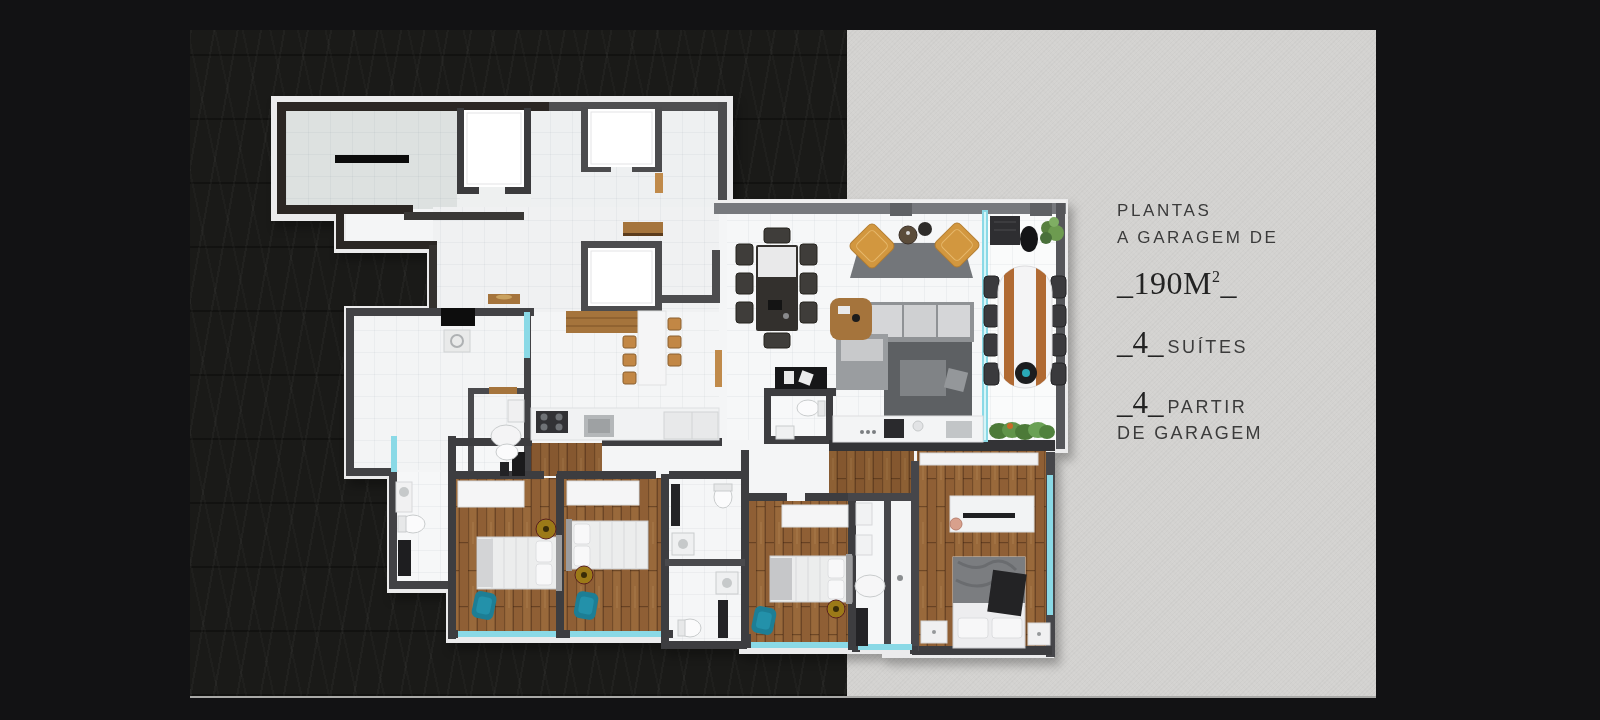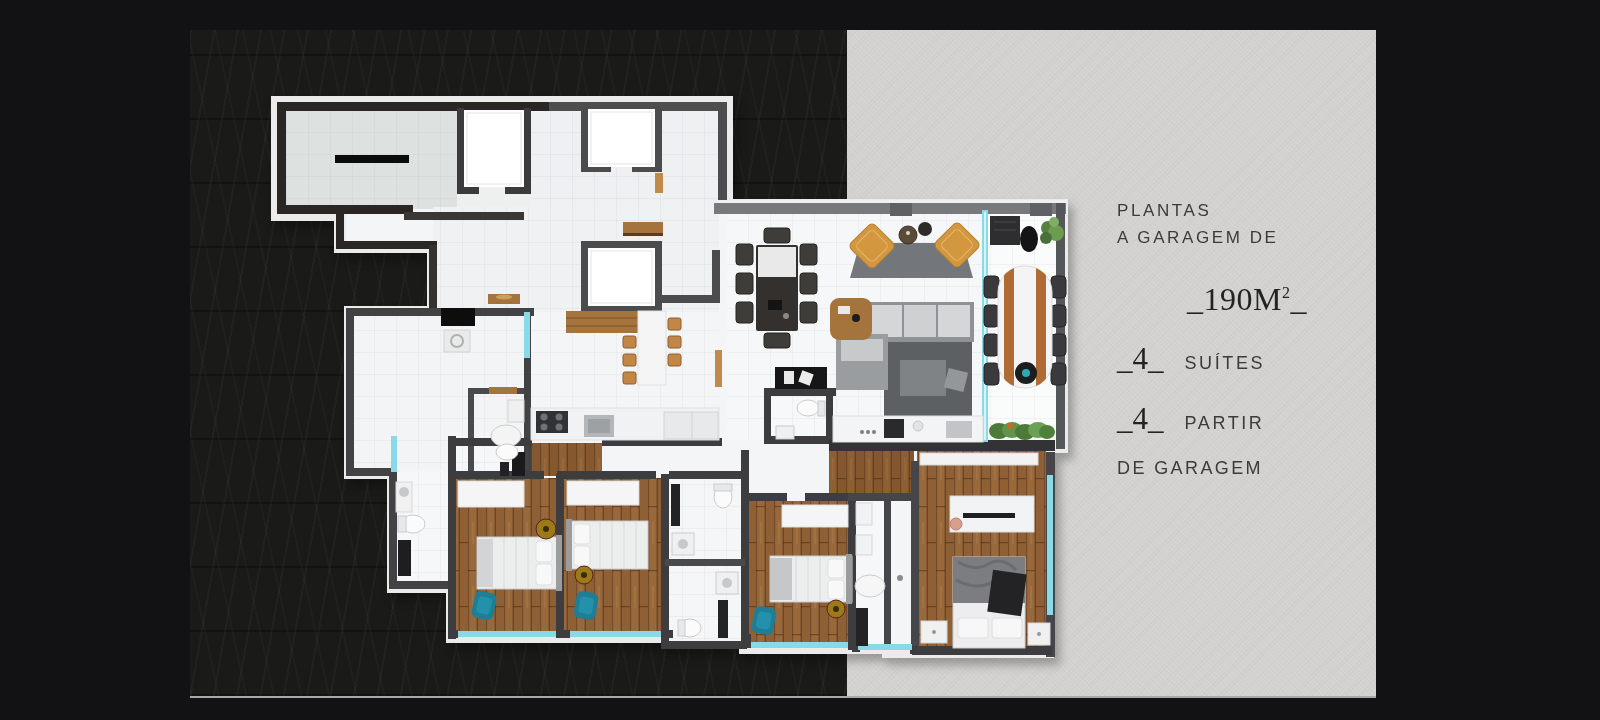--- a/index.html
+++ b/index.html
@@ -35,29 +35,29 @@
     color:var(--text,#3b3b3b);
   }
   .info .thin{
     font-size:17px;letter-spacing:2.6px;font-weight:400;line-height:27px;
   }
   .serif-big{
     font-family:"Liberation Serif", serif;
     font-size:32px;color:var(--text-strong,#232323);
     letter-spacing:0.5px;line-height:40px;
   }
-  .area-line{margin-top:22px;text-align:center;}
+  .area-line{margin-top:6px;}
   .area-line sup{font-size:16px;}
   .feature{display:flex;align-items:baseline;gap:4px;}
   .feature .num{font-family:"Liberation Serif", serif;font-size:31px;
     color:var(--text-strong,#232323);}
-  .feature .lbl{font-size:18px;letter-spacing:2.6px;margin-left:17px;}
+  .feature .lbl{font-size:18px;letter-spacing:2.6px;}
   .feat-suites{margin-top:22px;}
   .feat-vagas{margin-top:24px;}
-  .lbl2{font-size:18px;letter-spacing:2.4px;margin-top:21px;}
+  .lbl2{font-size:18px;letter-spacing:2.4px;margin-top:2px;}
 </style>
 </head>
 <body>
 
 <div class="stage">
   <div class="panel">
     <div class="panel-dark"></div>
     <div class="panel-light"></div>
   </div>
 

